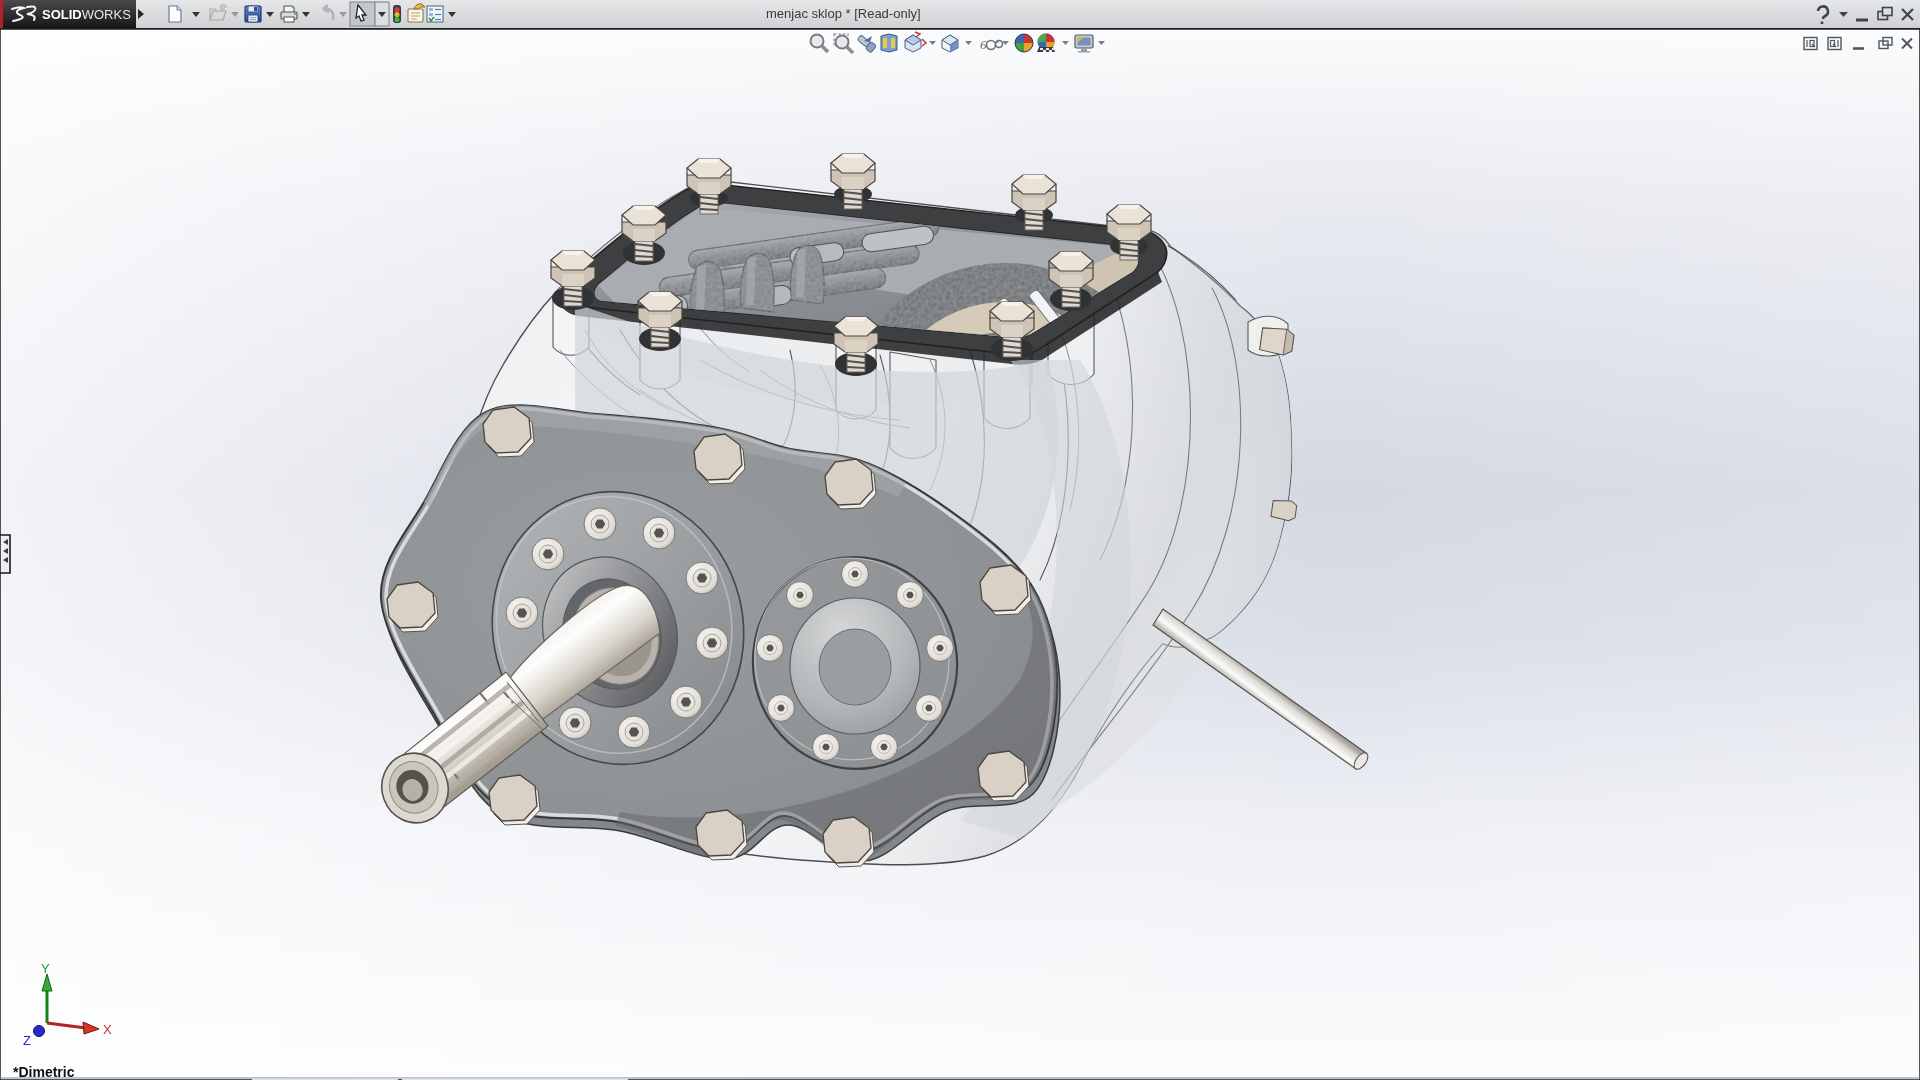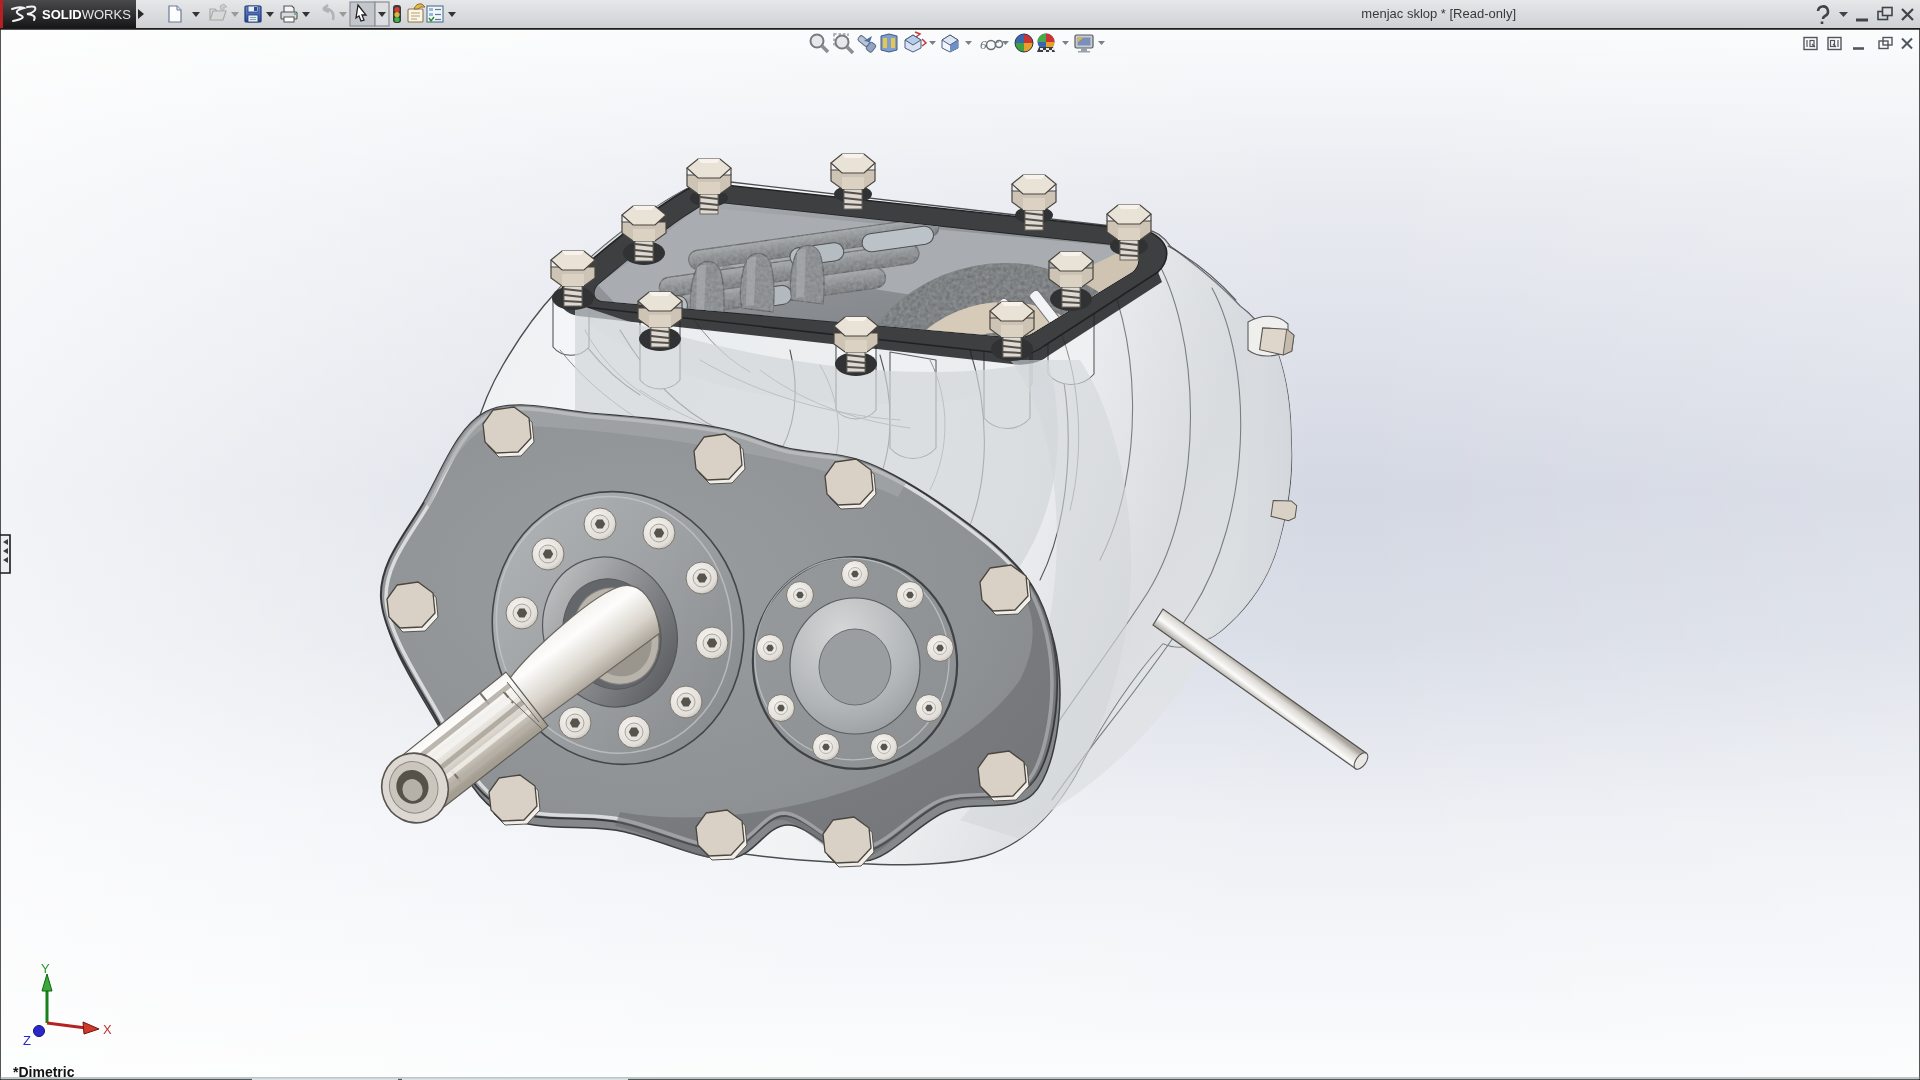--- a/index.html
+++ b/index.html
@@ -1,19 +1,19 @@
 <!DOCTYPE html>
 <html><head>
 <meta charset="utf-8">
 <style>
 html,body{margin:0;padding:0;width:1920px;height:1080px;overflow:hidden;background:#fff;font-family:"Liberation Sans",sans-serif;}
 #titlebar{position:absolute;left:0;top:0;width:1920px;height:28px;background:linear-gradient(#e6e7e9,#cfd1d4);border-bottom:1px solid #1c1c1c;}
 #logo{position:absolute;left:0;top:0;width:136px;height:28px;background:linear-gradient(#4a4a4c,#161618);}
 #redstrip{position:absolute;left:0;top:0;width:3px;height:28px;background:#b61f24;}
-#title{position:absolute;left:766px;top:0;width:750px;height:28px;text-align:right;font-size:13px;color:#3a3a3a;line-height:27px;}
+#title{position:absolute;left:766px;top:0;width:750px;height:28px;text-align:left;font-size:13px;color:#3a3a3a;line-height:27px;}
 #viewport{position:absolute;left:0;top:29px;width:1920px;height:1051px;}
 </style>
 </head>
 <body>
 <div id="viewport">
 <svg width="1920" height="1051" viewBox="0 29 1920 1051" xmlns="http://www.w3.org/2000/svg">
 <defs>
 <linearGradient id="bgv" x1="0" y1="0" x2="0" y2="1">
 <stop offset="0" stop-color="#fafbfc"></stop>
 <stop offset="0.16" stop-color="#e9ebf1"></stop>

